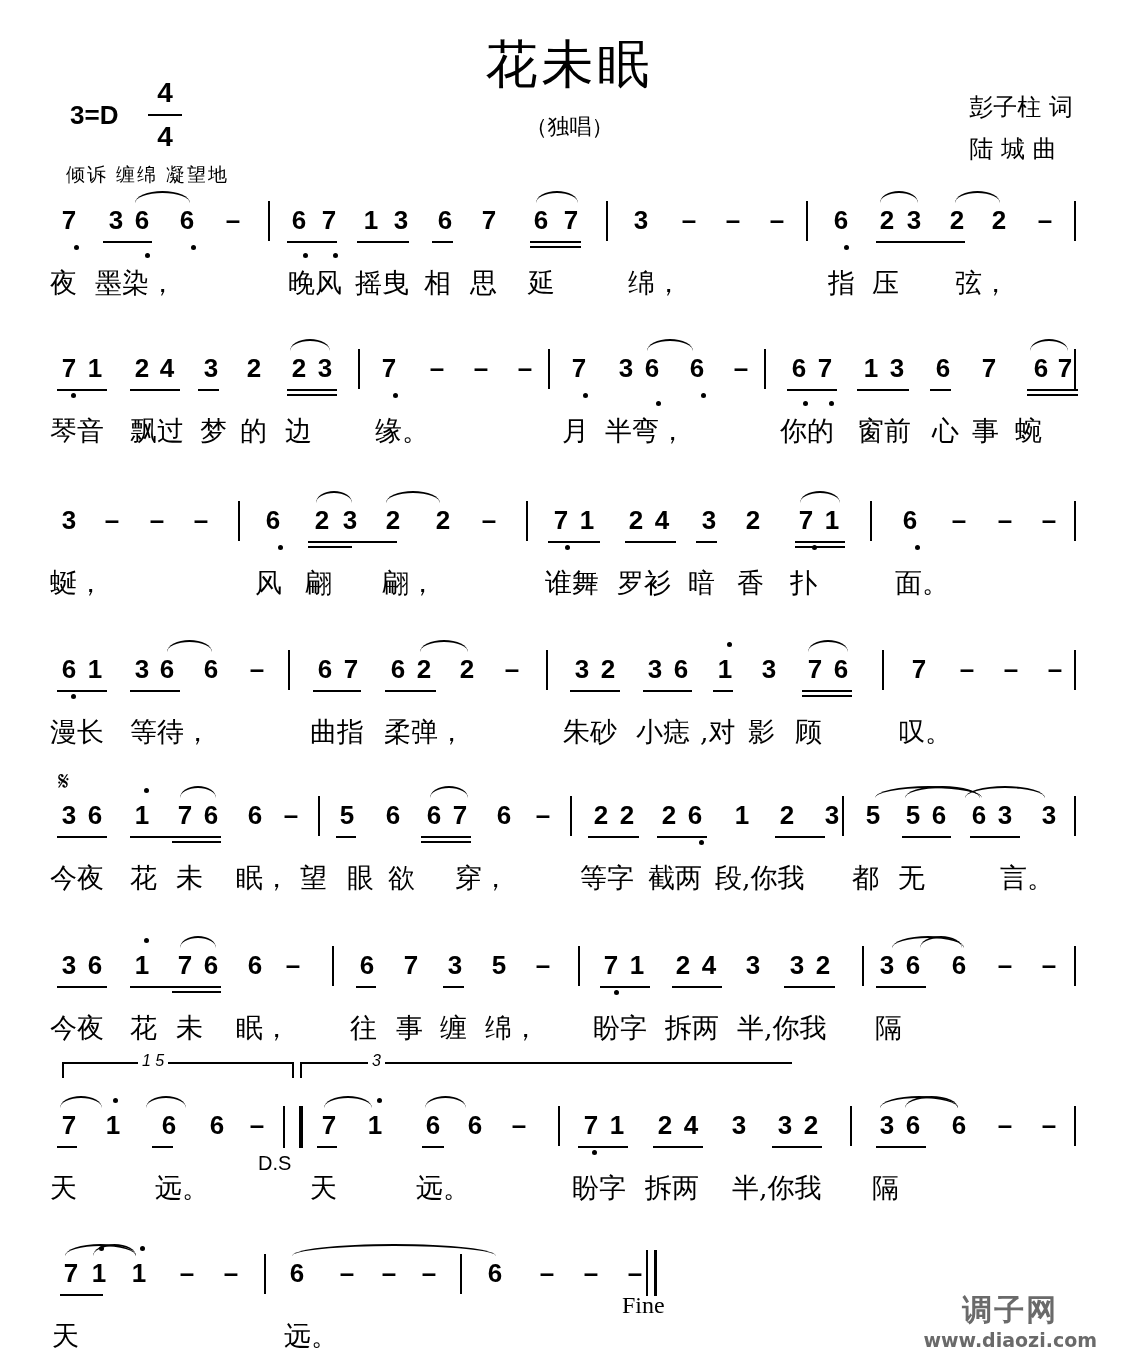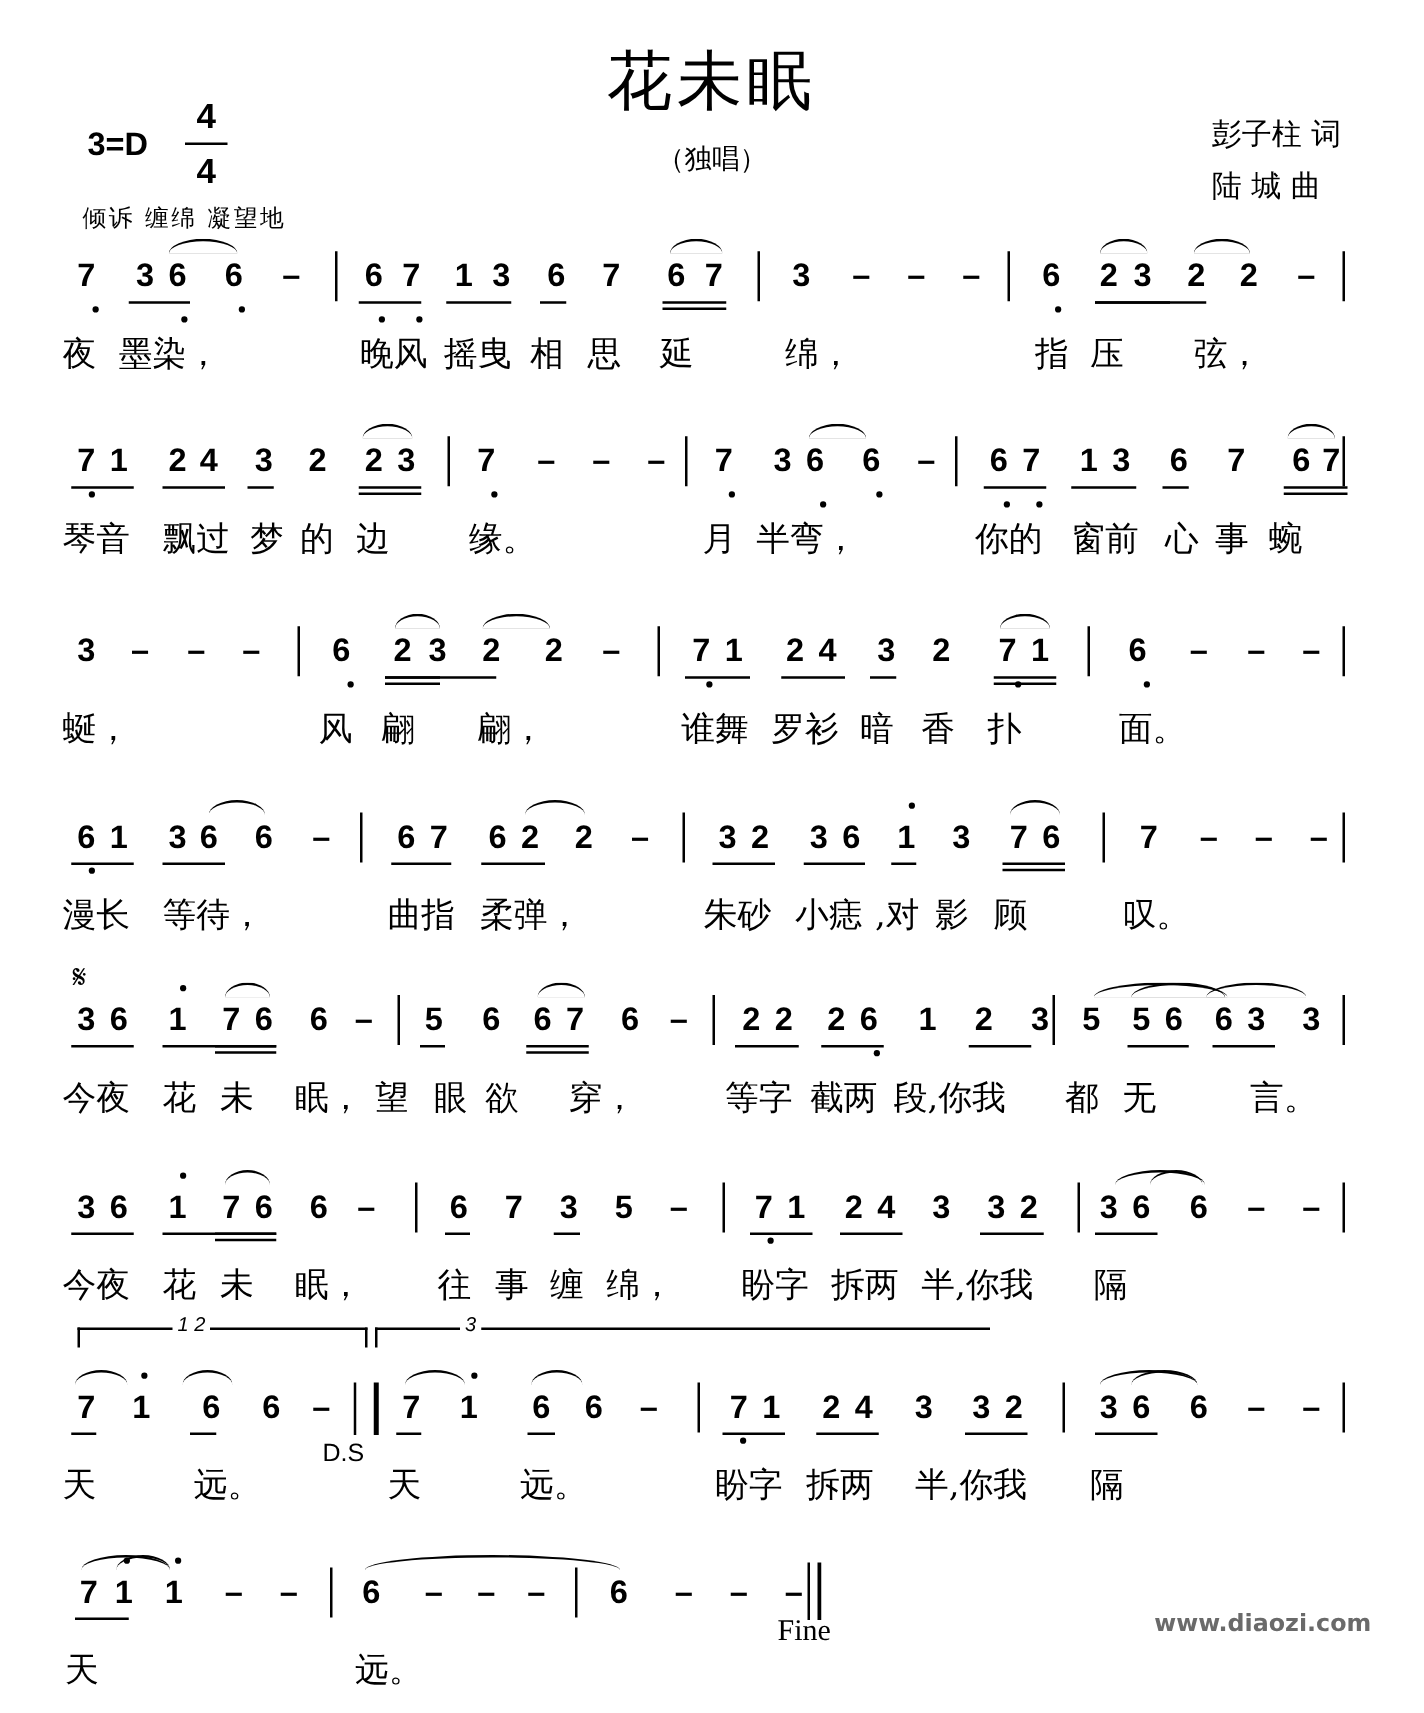--- a/index.html
+++ b/index.html
@@ -459,21 +459,21 @@
         <span class="lyr" style="left: 155px;">远。</span>
         <span class="lyr" style="left: 310px;">天</span>
         <span class="lyr" style="left: 416px;">远。</span>
         <span class="lyr" style="left: 572px;">盼字</span>
         <span class="lyr" style="left: 645px;">拆两</span>
         <span class="lyr" style="left: 732px;">半,你我</span>
         <span class="lyr" style="left: 872px;">隔</span>
       </div>
       <div class="mark" style="left: 283px; top: -4px; width: 14px; height: 42px; border-left: 2px solid rgb(0, 0, 0); border-right: 4px solid rgb(0, 0, 0);"></div>
       <div class="mark" style="left: 62px; top: -48px; width: 228px; height: 14px; border-top: 2px solid rgb(0, 0, 0); border-left: 2px solid rgb(0, 0, 0); border-right: 2px solid rgb(0, 0, 0);"></div>
-      <div class="mark" style="left: 138px; top: -58px; font-size: 16px; font-style: italic; background: rgb(255, 255, 255); padding: 0px 4px;">1 2</div>
+      <div class="mark" style="left: 138px; top: -58px; font-size: 16px; font-style: italic; background: rgb(255, 255, 255); padding: 0px 4px;">1 5</div>
       <div class="mark" style="left: 300px; top: -48px; width: 490px; height: 14px; border-top: 2px solid rgb(0, 0, 0); border-left: 2px solid rgb(0, 0, 0);"></div>
       <div class="mark" style="left: 368px; top: -58px; font-size: 16px; font-style: italic; background: rgb(255, 255, 255); padding: 0px 4px;">3</div>
       <div class="mark" style="left: 258px; top: 42px; font-size: 20px;">D.S</div>
     </div>
     <div class="line" style="top: 1258px;">
       <div class="note" style="left: 62px;">7</div>
       <div class="note" style="left: 90px;">1</div>
       <div class="note" style="left: 130px;">1</div>
       <div class="note" style="left: 178px;">–</div>
       <div class="note" style="left: 222px;">–</div>
@@ -496,14 +496,15 @@
       <div class="lyrics">
         <span class="lyr" style="left: 52px;">天</span>
         <span class="lyr" style="left: 284px;">远。</span>
       </div>
       <div class="mark" style="left: 646px; top: -8px; width: 6px; height: 46px; border-left: 2px solid rgb(0, 0, 0); border-right: 3px solid rgb(0, 0, 0);"></div>
       <div class="mark" style="left: 622px; top: 34px; font-size: 24px; font-family: &quot;Liberation Serif&quot;, serif;">Fine</div>
     </div>
   </div>
 
 <div class="abs watermark">
+  <div class="wm-cn">调子网</div>
   <div class="wm-url">www.diaozi.com</div>
 </div>
 
 </body></html>

